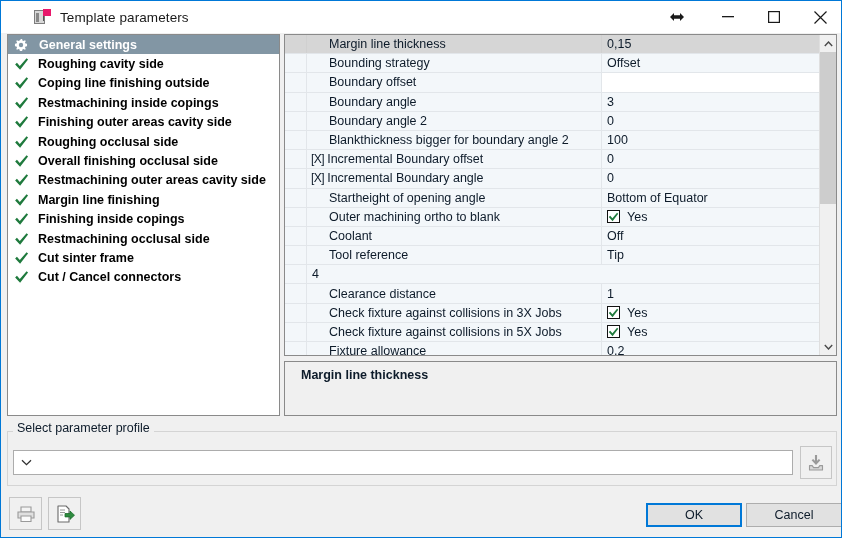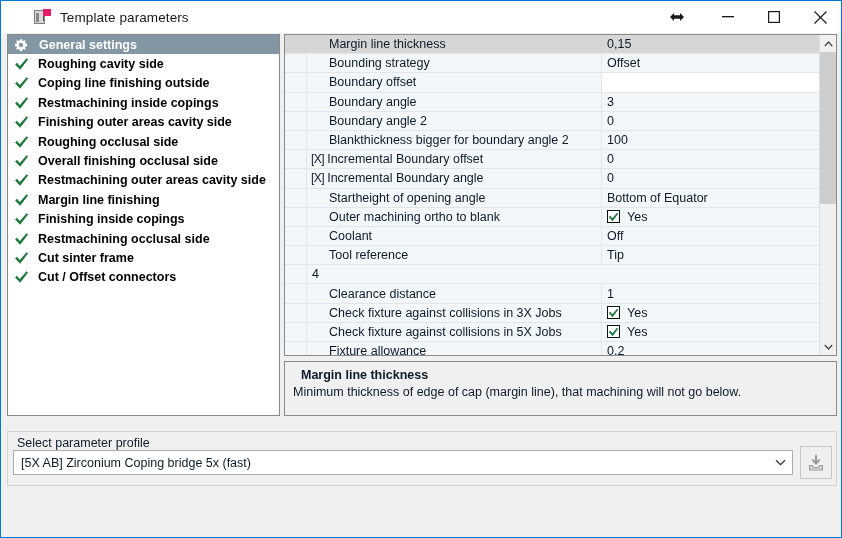--- a/index.html
+++ b/index.html
@@ -281,21 +281,20 @@
     box-sizing: border-box;
   }
   .group-title {
     position: absolute;
     left: 12px;
     top: 420px;
     background: #f0f0f0;
     padding: 0 4px;
     font-size: 12.5px;
     color: #0d1b2a;
-    margin-top: 15px;
   }
   .combo {
     position: absolute;
     left: 12px;
     top: 449px;
     width: 780px;
     height: 25px;
     box-sizing: border-box;
     border: 1px solid #acacac;
     background: #ffffff;
@@ -507,21 +506,21 @@
               </svg>
             </span>
             <span class="side-label">Cut sinter frame</span>
           </div>
           <div class="side-item">
             <span class="side-icon">
               <svg class="check" width="15" height="14" viewBox="0 0 16 14">
                 <path d="M1.2 7.4 L3.1 5.6 L6.2 9.1 L13.4 0.9 L15 2.1 L6.5 13.1 Z" fill="#1f7a3d"></path>
               </svg>
             </span>
-            <span class="side-label">Cut / Offset connectors</span>
+            <span class="side-label">Cut / Cancel connectors</span>
           </div>
         </div>
     </div>
 
     <div class="rightpane">
 
       <div class="grid-wrap">
         <div class="grid" id="grid-rows">
             <div class="row selected">
               <div class="gutter"></div>
@@ -699,39 +698,58 @@
           <div class="vsb-arrow bottom">
             <svg width="9" height="6" viewBox="0 0 9 6">
                 <path d="M0.8 1 L4.5 5 L8.2 1" fill="none" stroke="#4a4a4a" stroke-width="1.4"></path>
               </svg>
           </div>
         </div>
       </div>
 
       <div class="descbox">
         <div class="desc-title">Margin line thickness</div>
-        <div class="desc-body">Minimum thickness of edge of cap (margin line), that machining will not go below.</div>
       </div>
 
     </div>
   </div>
 
   <div class="groupbox"></div>
   <div class="group-title">Select parameter profile</div>
 
   <div class="combo">
-    <div class="combo-text">[5X AB] Zirconium Coping bridge 5x (fast)</div>
     <div class="combo-arrow">
       <svg width="11" height="7" viewBox="0 0 11 7">
           <path d="M1 1.3 L5.5 5.6 L10 1.3" fill="none" stroke="#303030" stroke-width="1.3"></path>
         </svg>
     </div>
   </div>
 
   <div class="iconbtn btn-import">
     <svg width="20" height="20" viewBox="0 0 20 20">
       <path d="M10 2 L10 9.5 M6.4 6.6 L10 10.4 L13.6 6.6" fill="none" stroke="#9a9a9a" stroke-width="2.1"></path>
       <path d="M3.5 12.6 L6.2 12.6 L7.6 14.6 L12.4 14.6 L13.8 12.6 L16.5 12.6 L16.5 17 L3.5 17 Z" fill="#d8d8d8" stroke="#9a9a9a" stroke-width="1.1" stroke-linejoin="round"></path>
     </svg>
   </div>
 
+  <div class="bottombar">
+
+    <div class="iconbtn btn-print">
+      <svg width="22" height="20" viewBox="0 0 22 20">
+        <path d="M6 3 L16 3 L16 8 L6 8 Z" fill="#f4f4f4" stroke="#9a9a9a" stroke-width="1.1"></path>
+        <path d="M3 8 L19 8 L19 14 L3 14 Z" fill="#e0e0e0" stroke="#9a9a9a" stroke-width="1.1"></path>
+        <path d="M6 12 L16 12 L16 17.5 L6 17.5 Z" fill="#fbfbfb" stroke="#9a9a9a" stroke-width="1.1"></path>
+      </svg>
+    </div>
+
+    <div class="iconbtn btn-export">
+      <svg width="22" height="20" viewBox="0 0 22 20">
+        <path d="M4 2 L12 2 L15 5 L15 18 L4 18 Z" fill="#ffffff" stroke="#6a6a6a" stroke-width="1.1" stroke-linejoin="round"></path>
+        <path d="M6 6 L11 6 M6 8.5 L11 8.5 M6 11 L9 11" stroke="#9a9a9a" stroke-width="1"></path>
+        <path d="M11 9.5 L16 9.5 L16 7 L20.5 11.2 L16 15.4 L16 12.9 L11 12.9 Z" fill="#2e8b3f" stroke="#1e6e2d" stroke-width="0.8" stroke-linejoin="round"></path>
+      </svg>
+    </div>
+
+    <div class="pushbtn btn-ok">OK</div>
+    <div class="pushbtn btn-cancel">Cancel</div>
+  </div>
 
 </div>
 
 </body></html>

